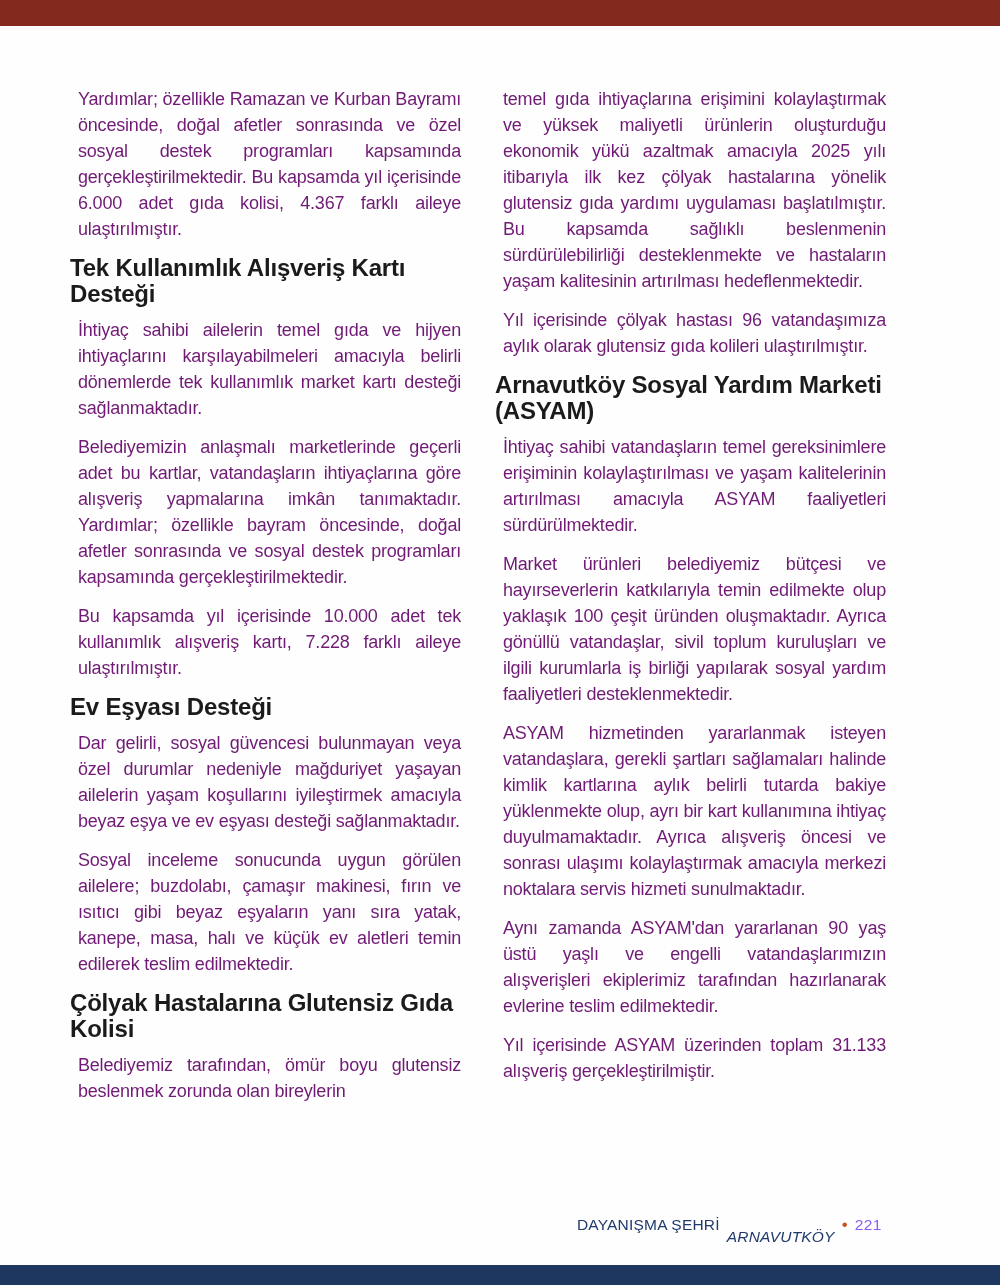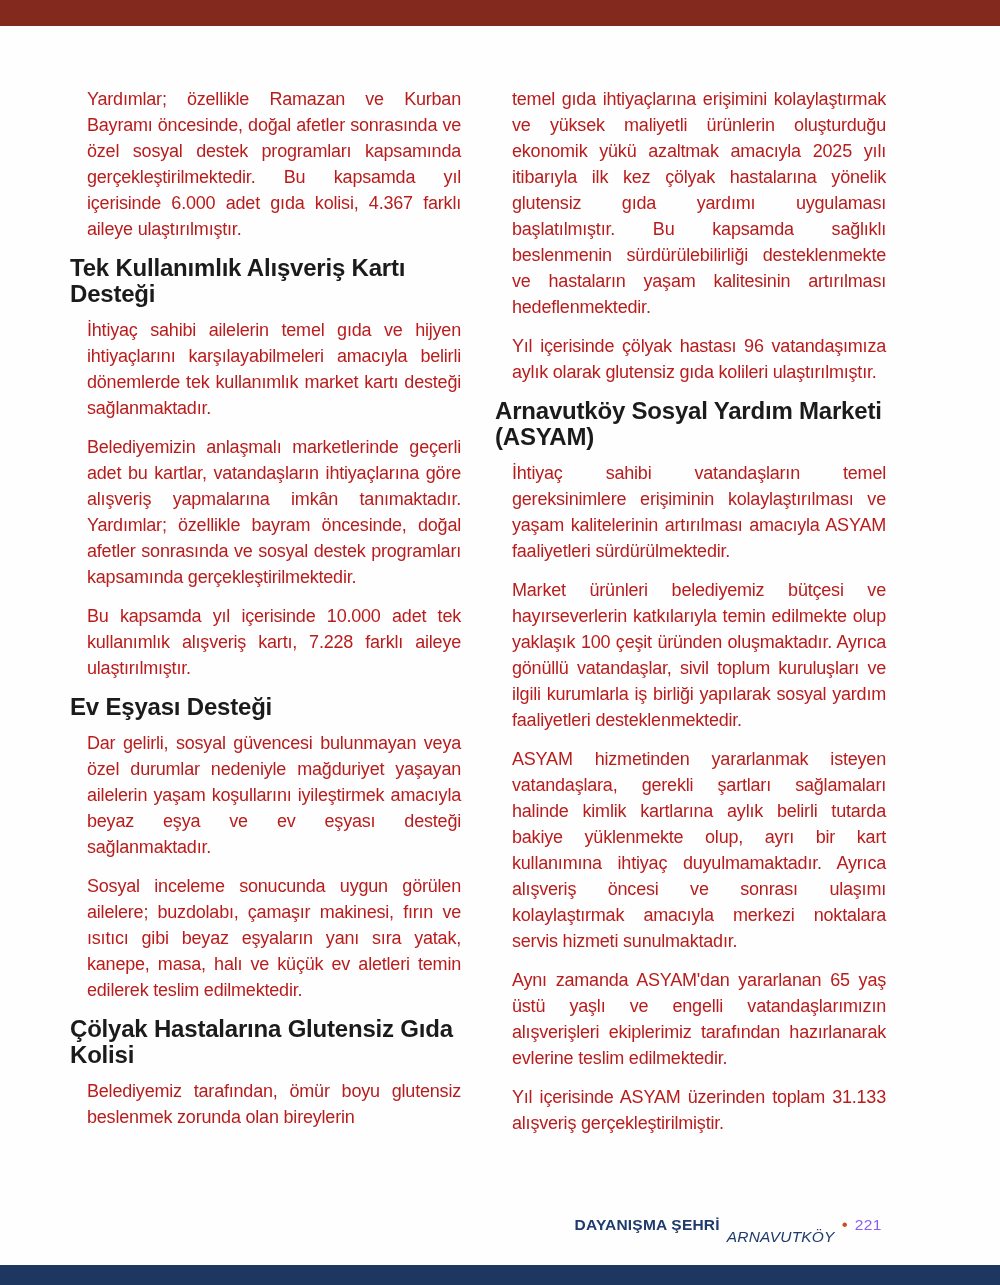--- a/index.html
+++ b/index.html
@@ -25,22 +25,22 @@
     left: 70px;
     display: flex;
     gap: 34px;
   }
   .col { width: 391px; }
 
   .para {
     font-size: 18px;
     line-height: 26px;
     text-align: justify;
-    color: #b91c1c;
-    margin: 0 0 13px 17px;
+    color: #701a75;
+    margin: 0 0 13px 8px;
     letter-spacing: -0.2px;
   }
   .heading {
     font-size: 24px;
     line-height: 26px;
     font-weight: bold;
     color: #1b1b1b;
     margin: 2px 0 10px 0;
     letter-spacing: -0.2px;
   }
@@ -48,21 +48,21 @@
   .footer {
     position: absolute;
     top: 1204px;
     right: 118px;
     font-size: 15.5px;
     display: flex;
     align-items: center;
     gap: 7px;
     white-space: nowrap;
   }
-  .footer .brand-bold { font-weight: bold; letter-spacing: 0.2px; }
+  .footer .brand-bold { font-weight: normal; letter-spacing: 0.2px; }
   .footer .brand-italic { font-style: italic; letter-spacing: 0.2px; margin-top: 24px; }
   .footer .dot { font-size: 17px; line-height: 1; position: relative; top: -1px; }
   .footer .page-num { letter-spacing: 0.5px; }
 </style>
 </head>
 <body>
 
 <div class="page">
   <div class="accent-bar top" style="background: rgb(131, 41, 30);"></div>
 
@@ -79,21 +79,21 @@
         <h2 class="heading">Çölyak Hastalarına Glutensiz Gıda Kolisi</h2>
         <p class="para">Belediyemiz tarafından, ömür boyu glutensiz beslenmek zorunda olan bireylerin</p>
       </section>
     <section class="col">
         <p class="para">temel gıda ihtiyaçlarına erişimini kolaylaştırmak ve yüksek maliyetli ürünlerin oluşturduğu ekonomik yükü azaltmak amacıyla 2025 yılı itibarıyla ilk kez çölyak hastalarına yönelik glutensiz gıda yardımı uygulaması başlatılmıştır. Bu kapsamda sağlıklı beslenmenin sürdürülebilirliği desteklenmekte ve hastaların yaşam kalitesinin artırılması hedeflenmektedir.</p>
         <p class="para">Yıl içerisinde çölyak hastası 96 vatandaşımıza aylık olarak glutensiz gıda kolileri ulaştırılmıştır.</p>
         <h2 class="heading">Arnavutköy Sosyal Yardım Marketi (ASYAM)</h2>
         <p class="para">İhtiyaç sahibi vatandaşların temel gereksinimlere erişiminin kolaylaştırılması ve yaşam kalitelerinin artırılması amacıyla ASYAM faaliyetleri sürdürülmektedir.</p>
         <p class="para">Market ürünleri belediyemiz bütçesi ve hayırseverlerin katkılarıyla temin edilmekte olup yaklaşık 100 çeşit üründen oluşmaktadır. Ayrıca gönüllü vatandaşlar, sivil toplum kuruluşları ve ilgili kurumlarla iş birliği yapılarak sosyal yardım faaliyetleri desteklenmektedir.</p>
         <p class="para">ASYAM hizmetinden yararlanmak isteyen vatandaşlara, gerekli şartları sağlamaları halinde kimlik kartlarına aylık belirli tutarda bakiye yüklenmekte olup, ayrı bir kart kullanımına ihtiyaç duyulmamaktadır. Ayrıca alışveriş öncesi ve sonrası ulaşımı kolaylaştırmak amacıyla merkezi noktalara servis hizmeti sunulmaktadır.</p>
-        <p class="para">Aynı zamanda ASYAM'dan yararlanan 65 yaş üstü yaşlı ve engelli vatandaşlarımızın alışverişleri ekiplerimiz tarafından hazırlanarak evlerine teslim edilmektedir.</p>
+        <p class="para">Aynı zamanda ASYAM'dan yararlanan 90 yaş üstü yaşlı ve engelli vatandaşlarımızın alışverişleri ekiplerimiz tarafından hazırlanarak evlerine teslim edilmektedir.</p>
         <p class="para">Yıl içerisinde ASYAM üzerinden toplam 31.133 alışveriş gerçekleştirilmiştir.</p>
       </section>
   </main>
 
   <div class="footer" style="color: rgb(31, 58, 107);">
     <span class="brand-bold">DAYANIŞMA ŞEHRİ</span>
     <span class="brand-italic">ARNAVUTKÖY</span>
     <span class="dot" style="color: rgb(199, 81, 31);">•</span>
     <span class="page-num" style="color: #8b5cf6;">221</span>
   </div>

